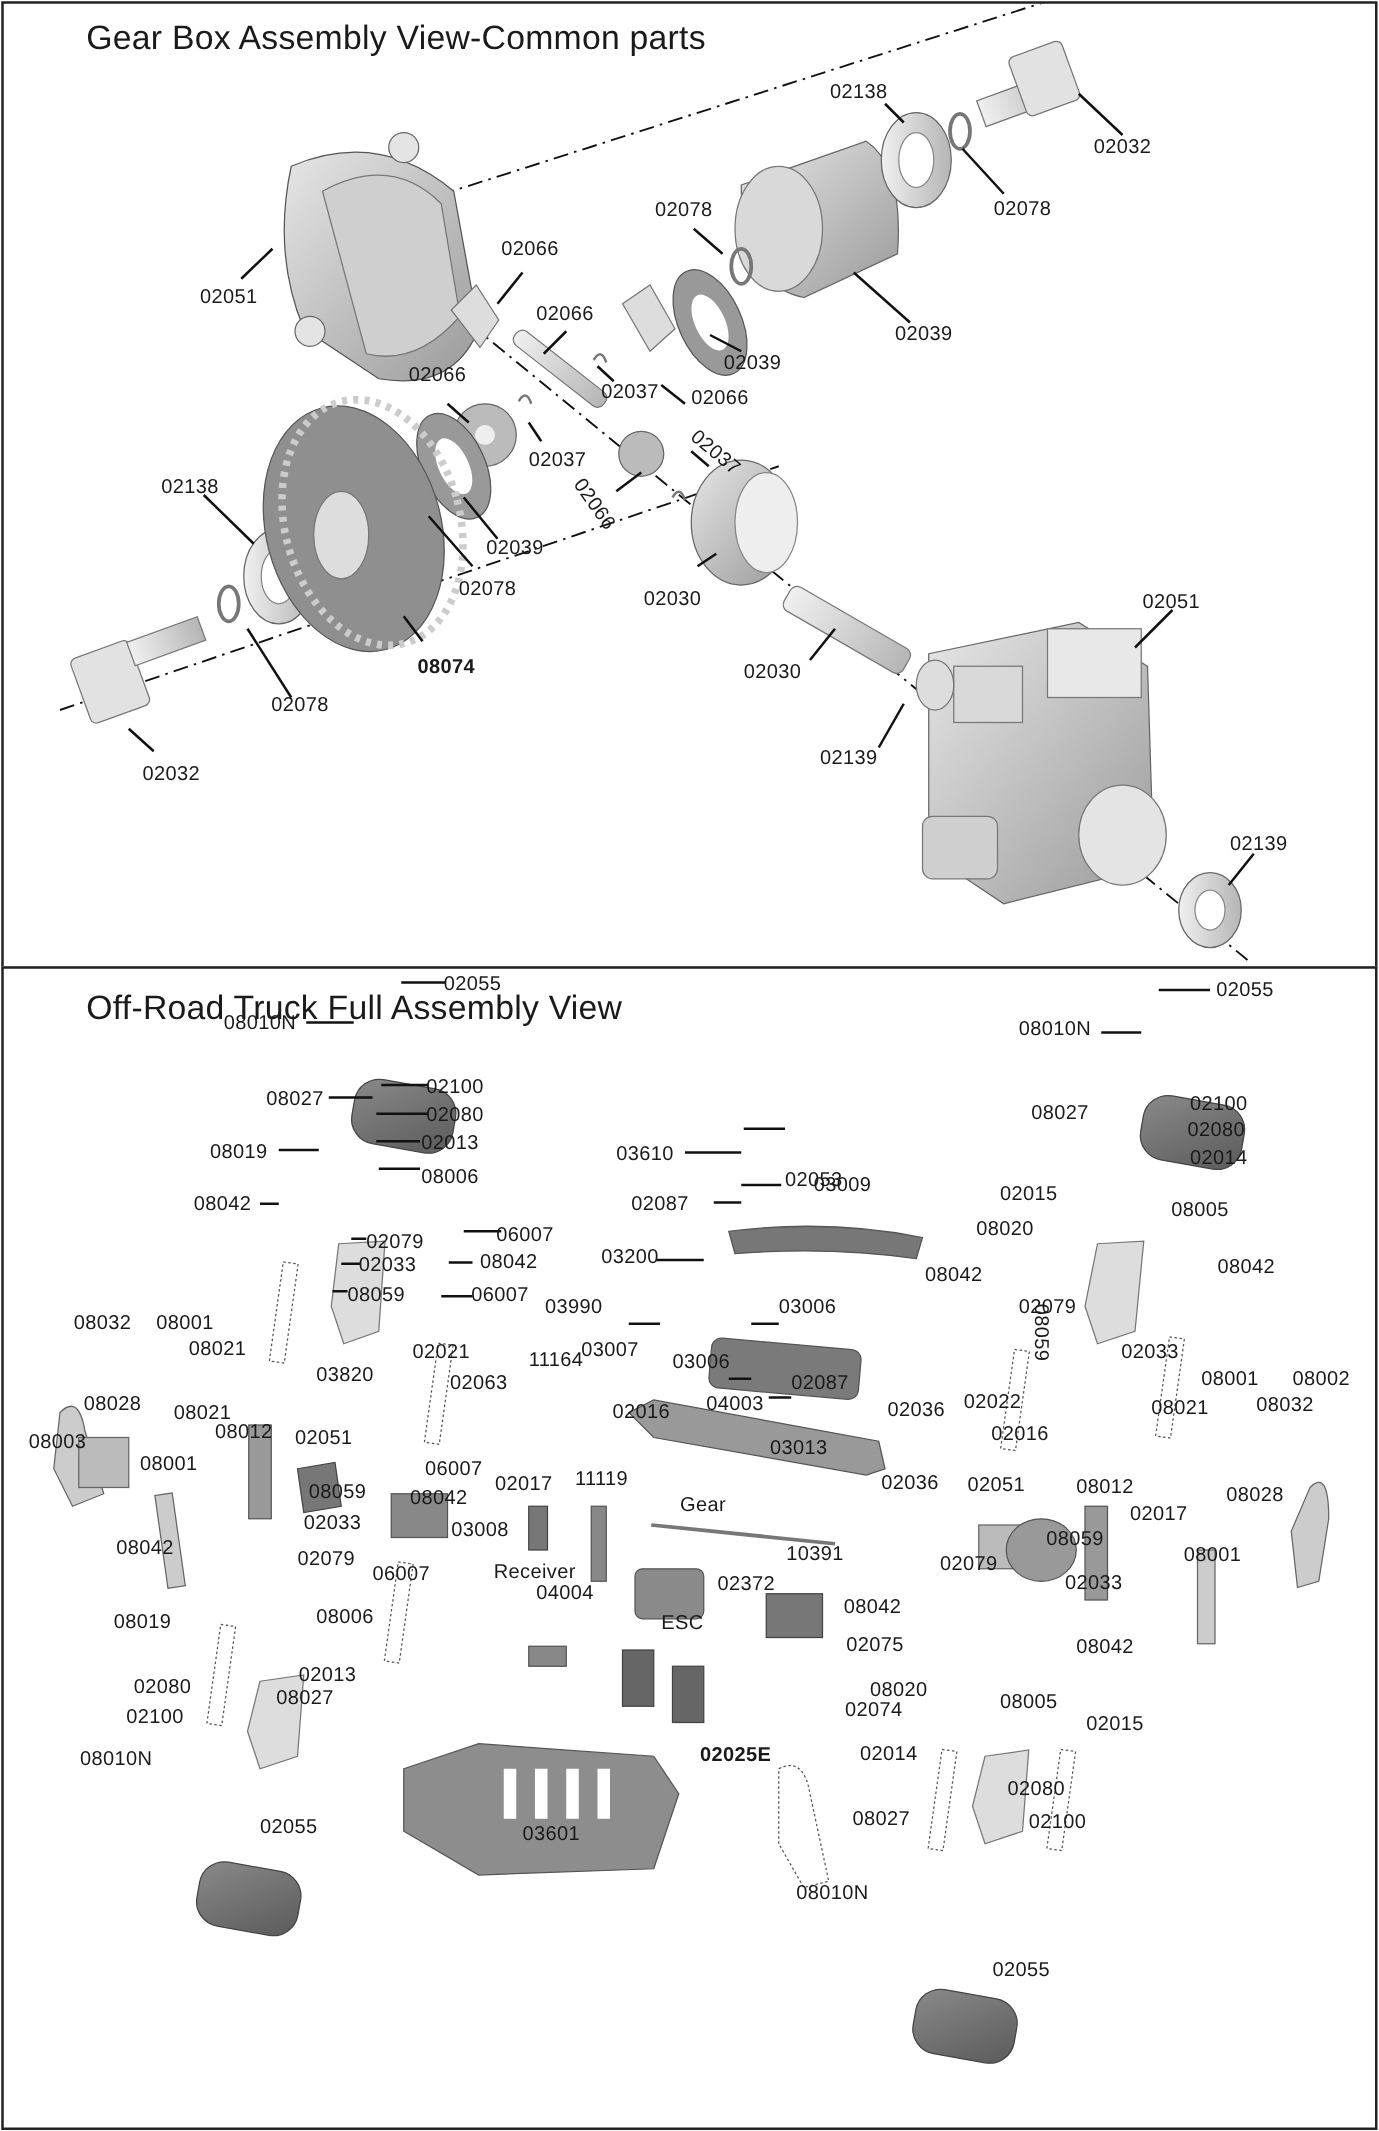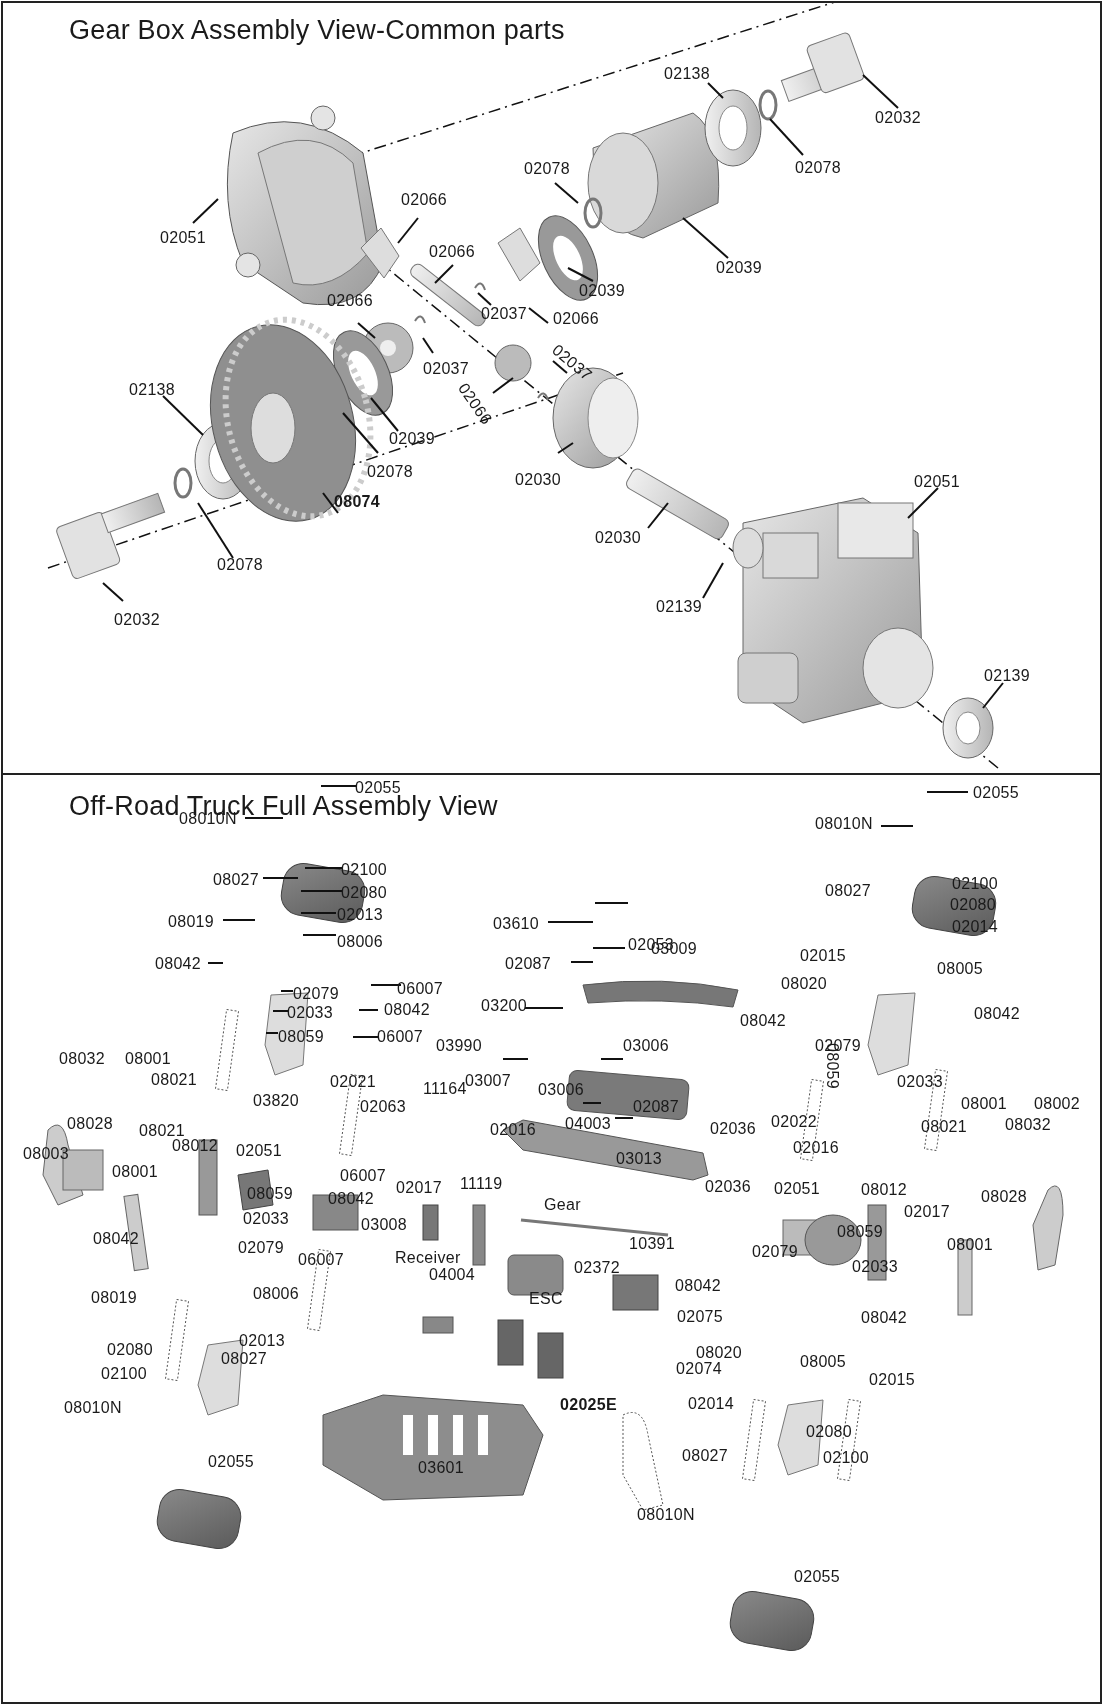--- a/index.html
+++ b/index.html
@@ -159,21 +159,21 @@
   <div class="lbl" style="left:478px;top:302px;">02037</div>
   <div class="lbl" style="left:550px;top:307px;">02066</div>
   <div class="lbl" style="left:324px;top:289px;">02066</div>
   <div class="lbl" style="left:420px;top:357px;">02037</div>
   <div class="lbl rot" style="left:557px;top:338px;transform:rotate(40deg);">02037</div>
   <div class="lbl rot" style="left:466px;top:377px;transform:rotate(55deg);">02066</div>
   <div class="lbl" style="left:126px;top:378px;">02138</div>
   <div class="lbl" style="left:386px;top:427px;">02039</div>
   <div class="lbl" style="left:364px;top:460px;">02078</div>
   <div class="lbl" style="left:512px;top:468px;">02030</div>
-  <div class="lbl bold" style="left:331px;top:490px;">08074</div>
+  <div class="lbl bold" style="left:331px;top:522px;">08074</div>
   <div class="lbl" style="left:592px;top:526px;">02030</div>
   <div class="lbl" style="left:911px;top:470px;">02051</div>
   <div class="lbl" style="left:214px;top:553px;">02078</div>
   <div class="lbl" style="left:653px;top:595px;">02139</div>
   <div class="lbl" style="left:111px;top:608px;">02032</div>
   <div class="lbl" style="left:981px;top:664px;">02139</div>
 </div>
 
 <div class="panel" id="panel-bottom">
   <div class="title" style="top:16px;">Off-Road Truck Full Assembly View</div>

